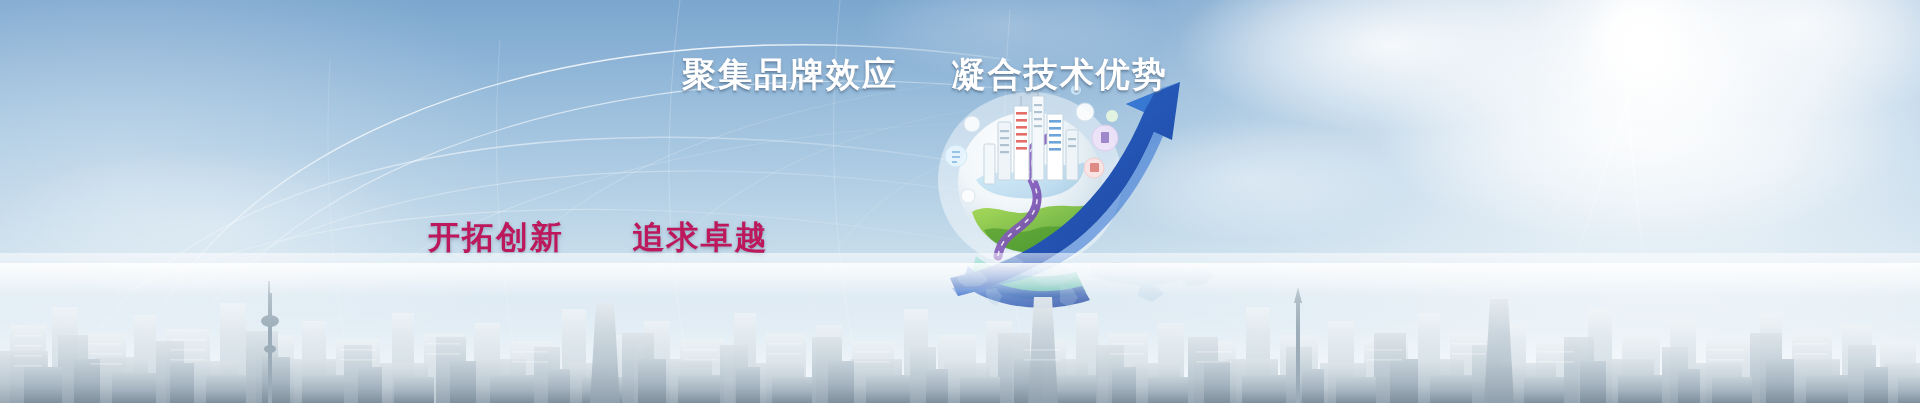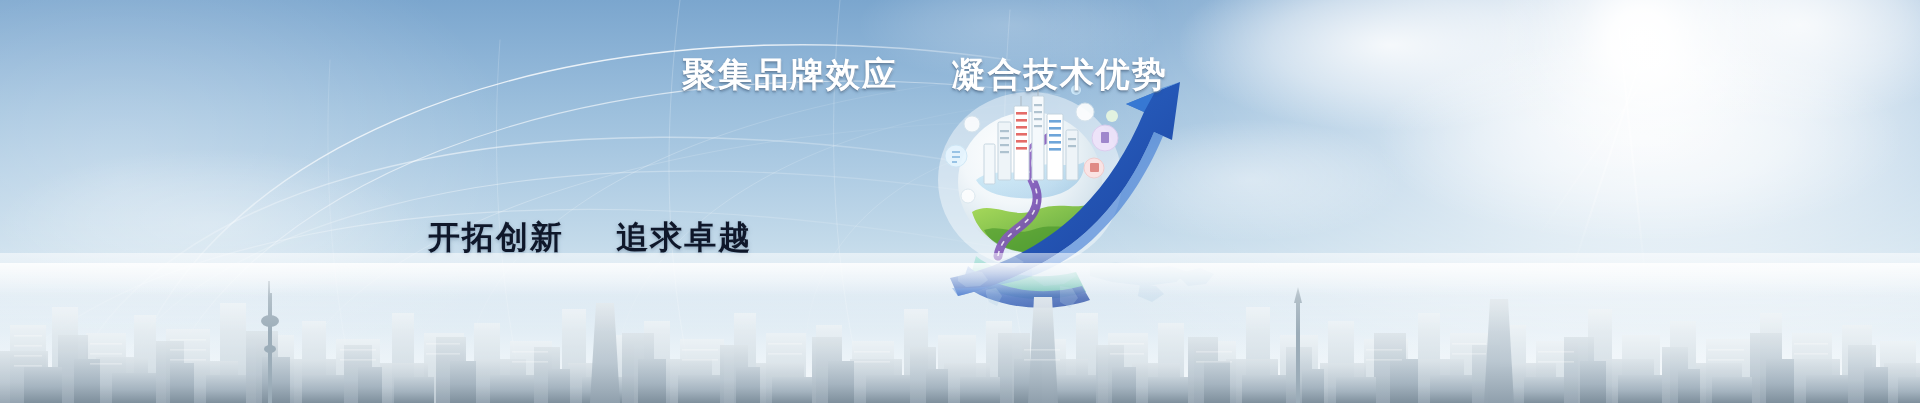--- a/index.html
+++ b/index.html
@@ -94,24 +94,24 @@
     letter-spacing:2px;
     white-space:nowrap;
     text-shadow:
        0 2px 3px rgba(60,90,120,0.55),
        0 1px 1px rgba(70,100,130,0.45),
        1px 1px 0 rgba(255,255,255,0.35);
   }
   .slogan.l1 { left:682px; top:52px;  font-size:34px; }
   .slogan.l2 { left:556px; top:136px; font-size:33px; }
   .slogan.l3 { left:428px; top:216px; font-size:32px;
-     color:#0f172a;
+     color:#be185d;
      text-shadow:
        0 2px 4px rgba(120,145,170,0.55),
-       0 1px 2px rgba(130,155,180,0.40); }
+       0 1px 2px rgba(130,155,180,0.40); font-family: Liberation Mono, monospace; }
   .gap { display:inline-block; width:26px; }
   .gap-sm { display:inline-block; width:12px; }
 
   
   .skyline { position:absolute; left:0; bottom:0; width:1920px; height:140px; }
   .skyline-fade {
     position:absolute; left:0; bottom:0; width:1920px; height:150px;
     background:linear-gradient(to bottom, rgba(255,255,255,0.55) 0%, rgba(255,255,255,0) 30%);
     pointer-events:none;
   }

